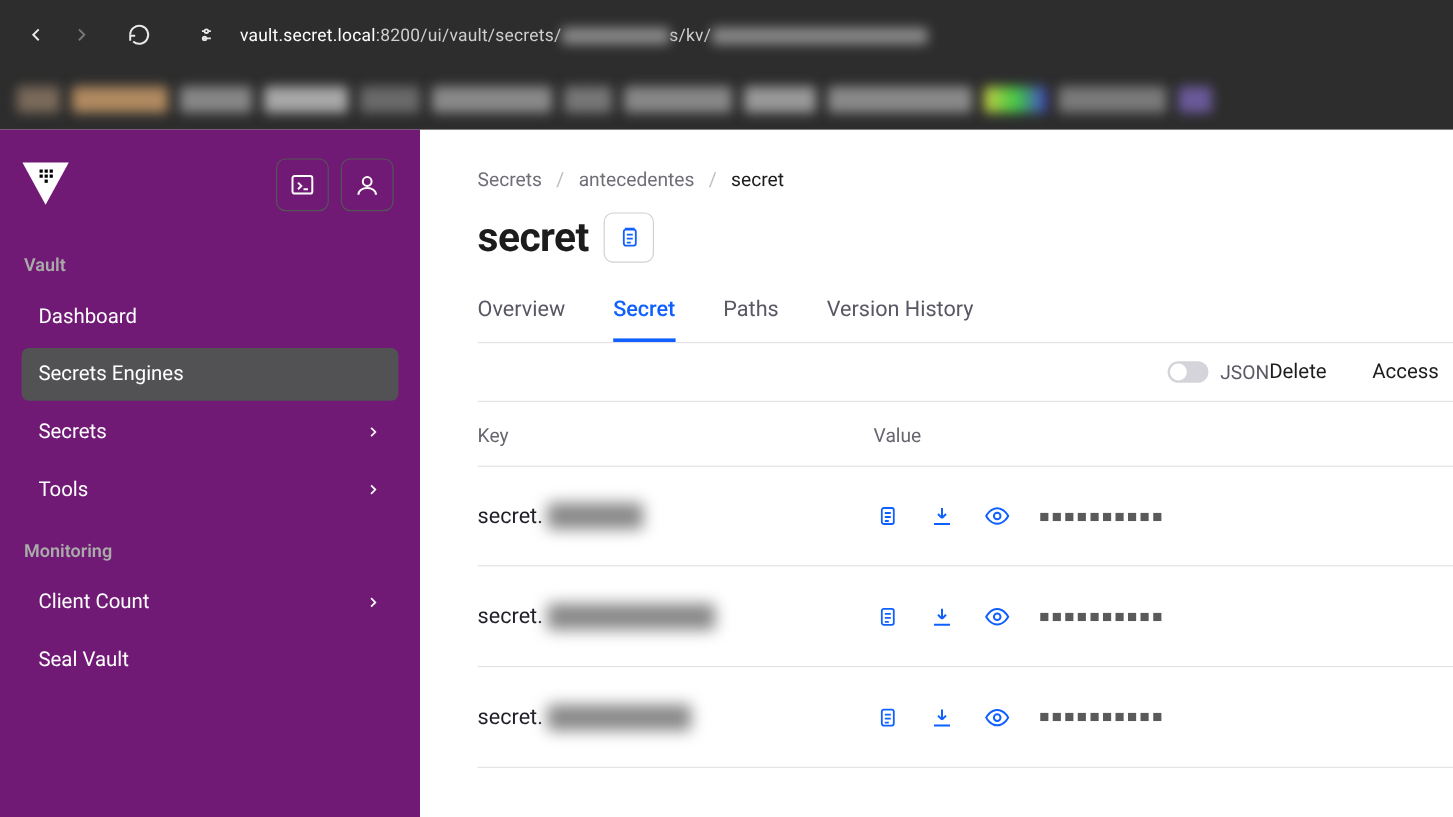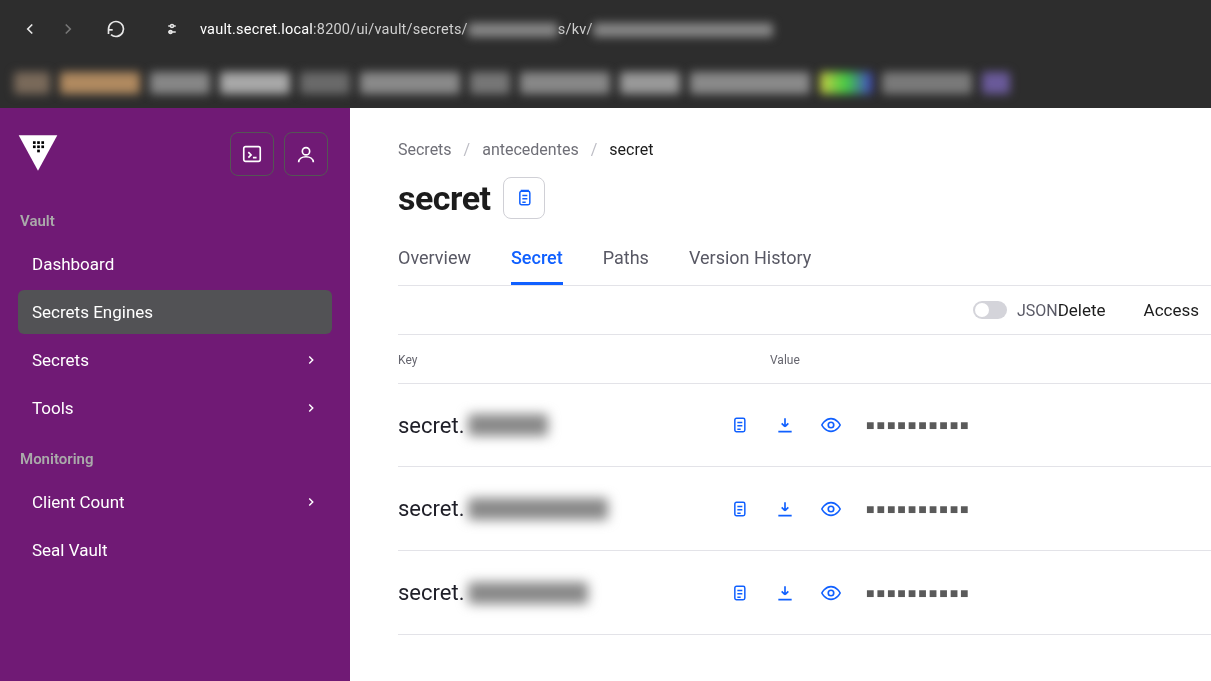--- a/index.html
+++ b/index.html
@@ -44,26 +44,26 @@
 .tab { padding: 8px 0 14px 0; cursor: pointer; }
 .tab.active { color: #1060ff; border-bottom: 3px solid #1060ff; font-weight: 500; }
 
 .action-bar { display:flex; align-items:center; justify-content:flex-end; border-top:1px solid #e3e3e8; border-bottom:1px solid #e3e3e8; padding: 14px 12px 14px 14px; margin-top: 0; }
 .json-toggle { display:flex; align-items:center; gap: 10px; color:#5a5a66; font-size: 16px; }
 .toggle-switch { width: 34px; height: 18px; background:#d4d4da; border-radius: 10px; position:relative; cursor:pointer; }
 .toggle-switch::after { content:""; position:absolute; width:14px; height:14px; background:#fff; border-radius:50%; top:2px; left:2px; }
 .danger-actions { display:flex; gap: 38px; font-size: 17px; font-weight: 400; }
 .danger-actions span { cursor:pointer; }
 
-.kv-header { display:flex; padding: 18px 0 16px 0; color:#66666f; font-size: 12px; gap: 42px; }
+.kv-header { display:flex; padding: 18px 0 16px 0; color:#66666f; font-size: 16px; }
 .kv-header .k { width: 330px; }
 .kv-rows { display:flex; flex-direction:column; }
 .kv-row { display:flex; align-items:center; border-bottom:1px solid #e3e3e8; min-height: 84px; padding: 14px 0; }
 .kv-row:first-child { border-top: 1px solid #e3e3e8; }
-.kv-key { width: 330px; font-size: 22px; color:#1f1f28; display:flex; align-items:center; gap: 4px; }
+.kv-key { width: 330px; font-size: 18px; color:#1f1f28; display:flex; align-items:center; gap: 4px; }
 .kv-key .blurbox { height: 22px; background:#888; border-radius:3px; filter: blur(6px); display:inline-block; }
 .kv-value { display:flex; align-items:center; gap: 24px; }
 .icon-blue { color:#1060ff; width:22px; height:22px; display:flex; align-items:center; justify-content:center; cursor:pointer; }
 .masked { letter-spacing: 2px; color:#5a5a5a; font-weight:700; font-size:14px; }
 
 svg { display:block; }
 </style>
 </head>
 <body>
 

